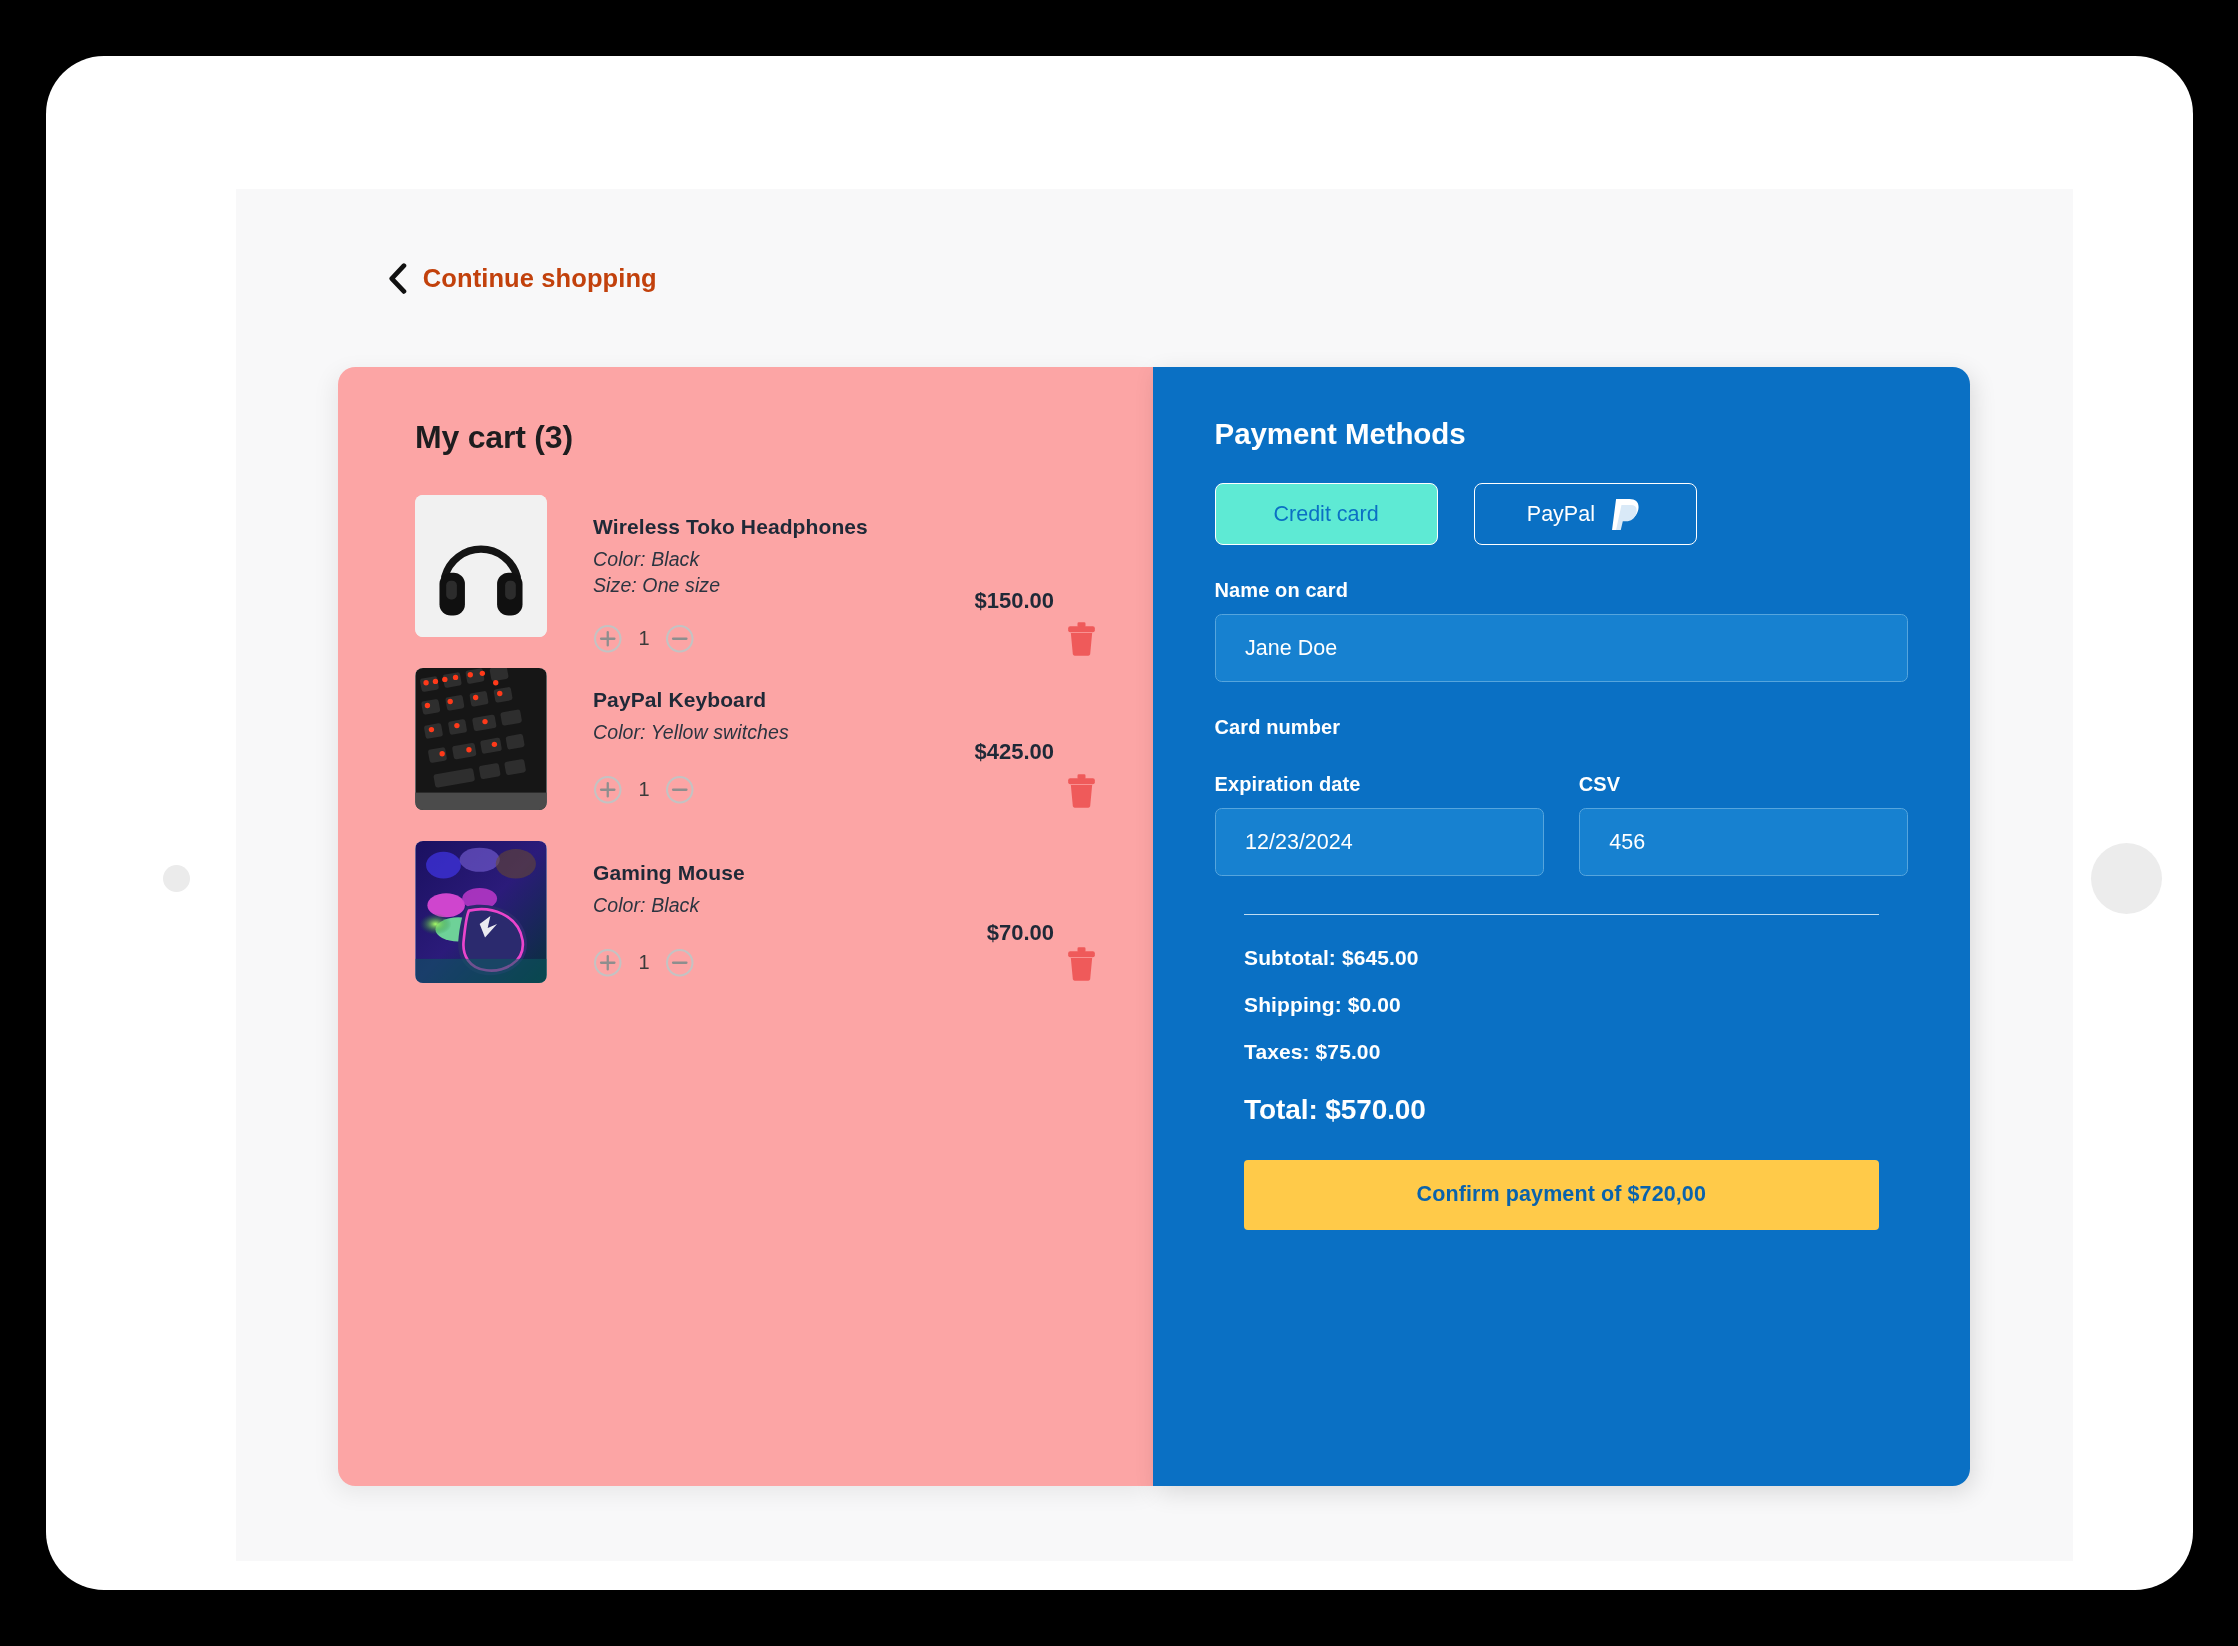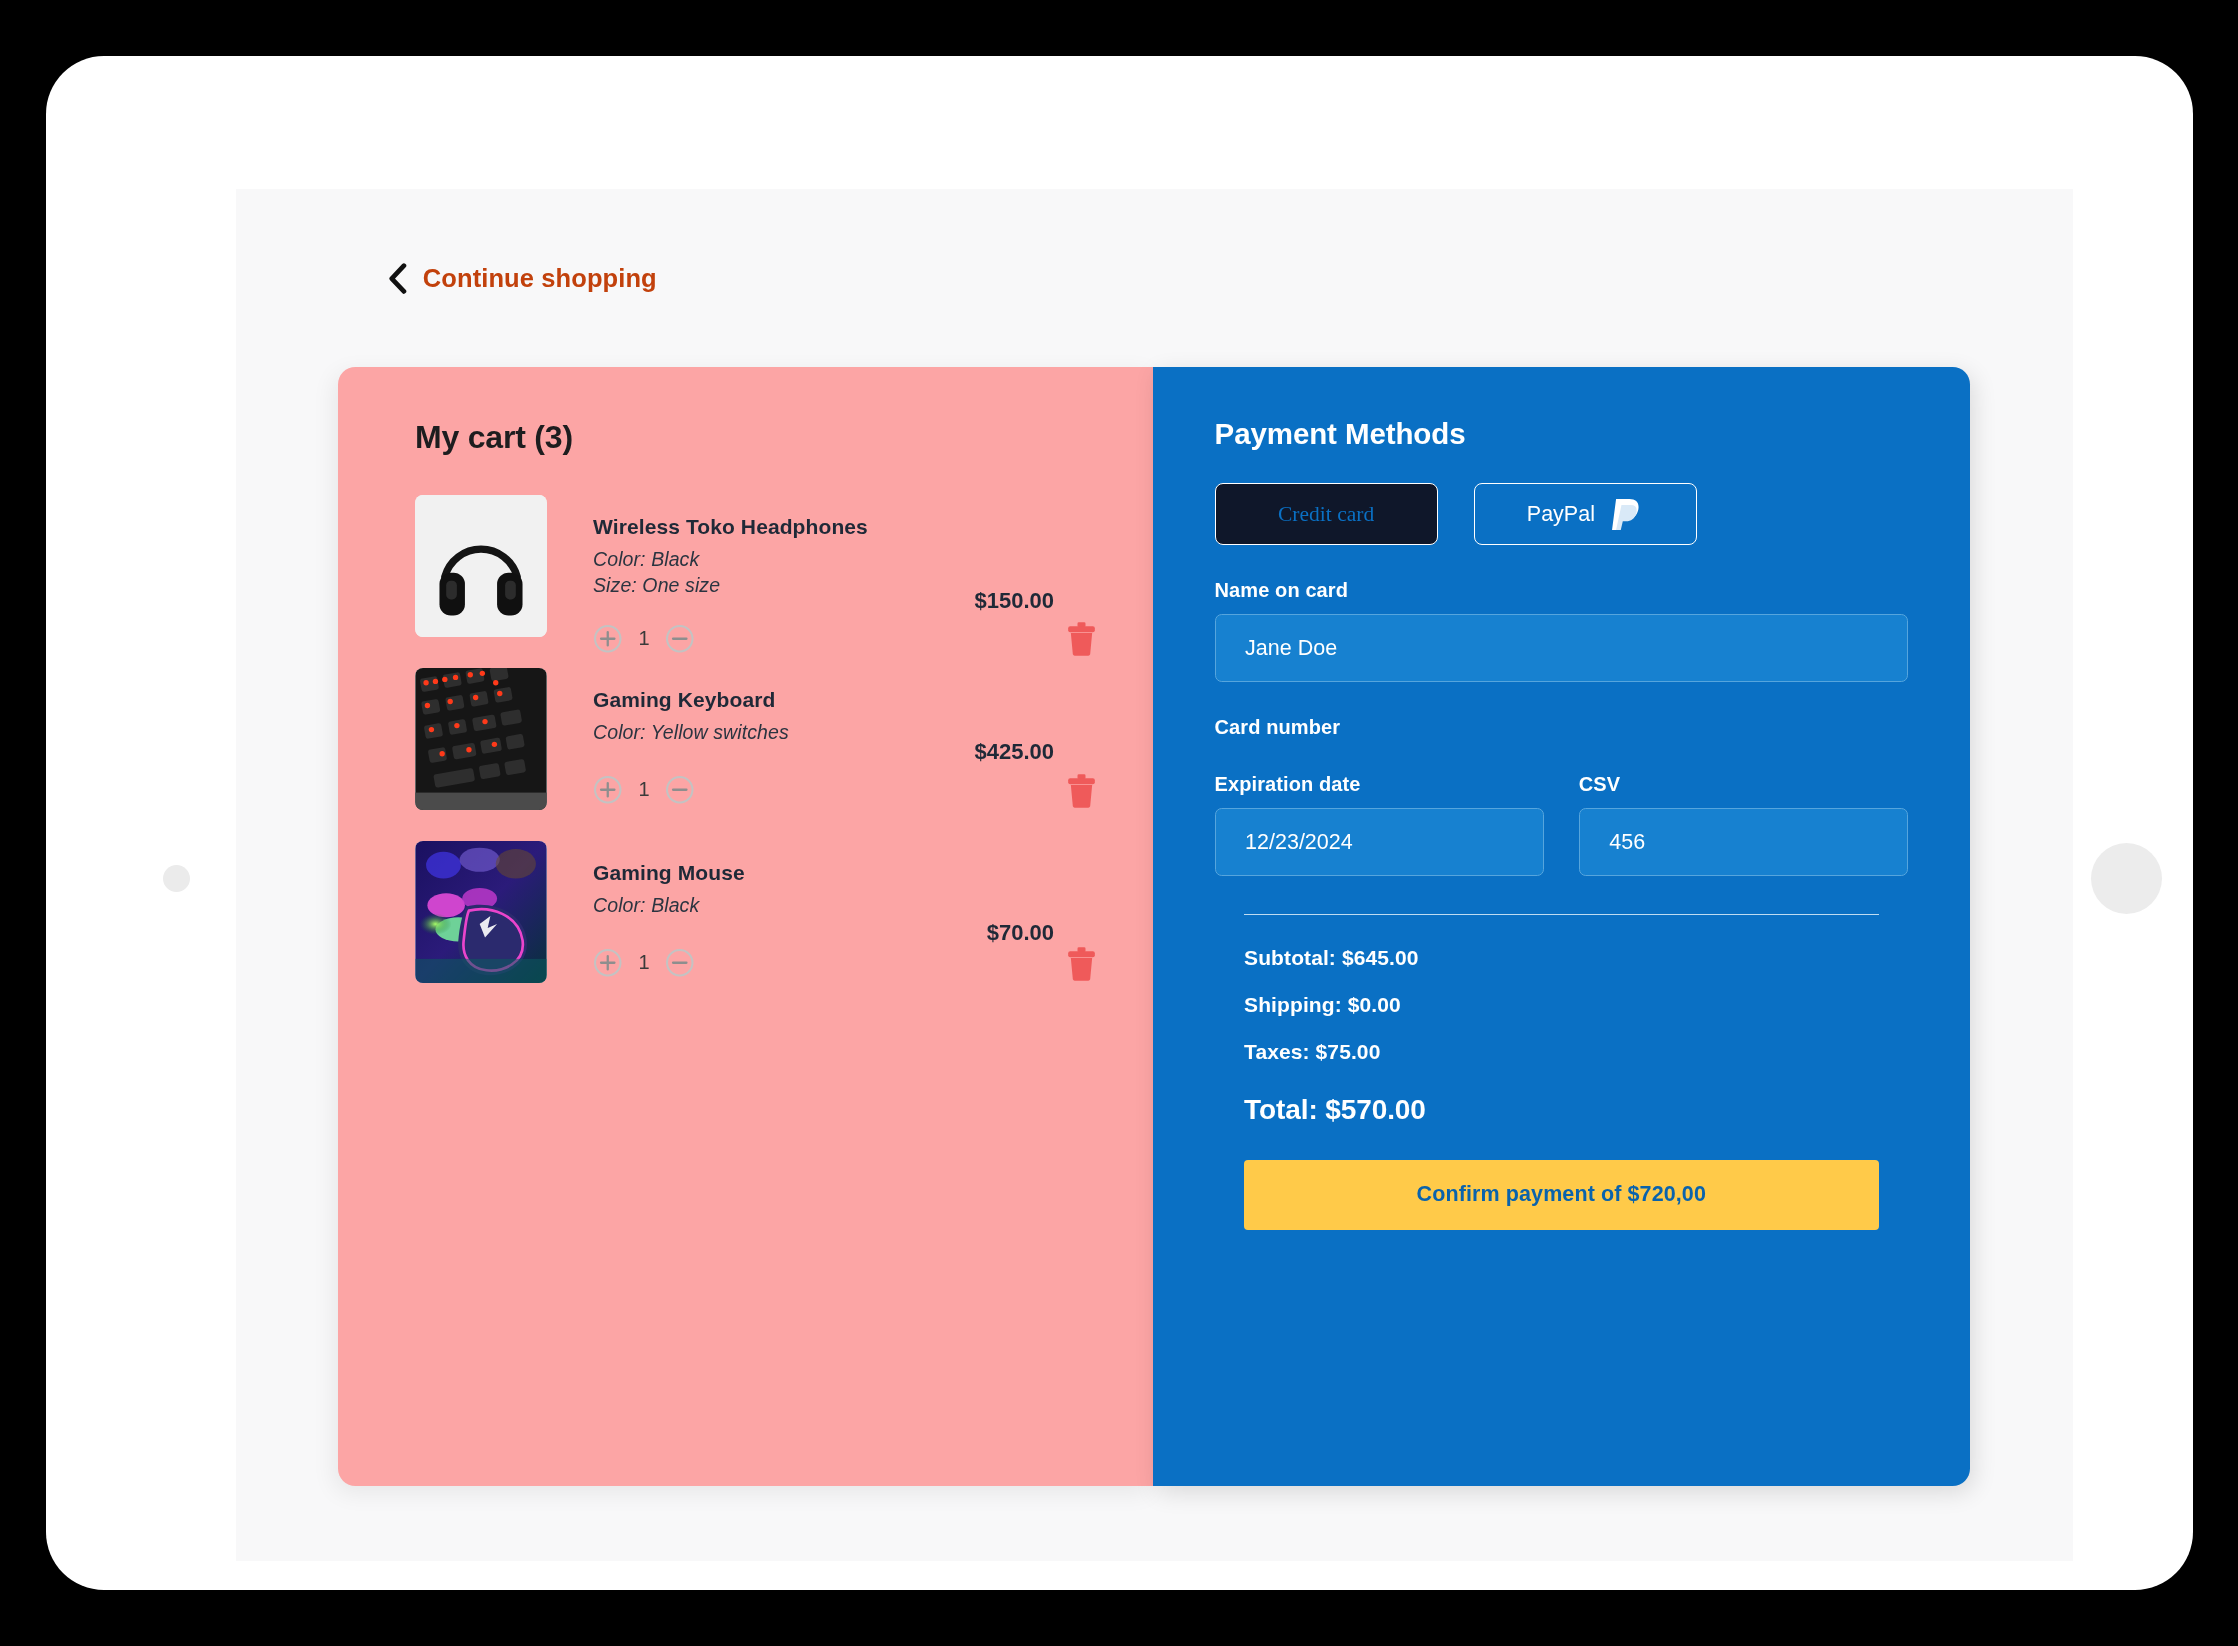--- a/index.html
+++ b/index.html
@@ -194,24 +194,23 @@
     border-radius: 8px;
     display: flex;
     align-items: center;
     justify-content: center;
     gap: 13.4px;
     font-size: 21.5px;
     cursor: pointer;
   }
   .method-btn.active {
     width: 223px;
-    background: #0f172a;
+    background: #5eead4;
     color: #0a70c4;
     border: 1.3px solid #ffffff;
-    font-family: Liberation Serif, serif;
   }
   .method-btn.inactive {
     width: 223px;
     background: transparent;
     color: #ffffff;
     border: 1.3px solid #ffffff;
   }
   .pp-icon { width: 35px; height: 39px; display: block; }
 
   .field-label {
@@ -388,21 +387,21 @@
                     <circle cx="62" cy="86" r="4"></circle>
                       <circle cx="104" cy="80" r="4"></circle>
                       <circle cx="40" cy="128" r="4"></circle>
                     <circle cx="80" cy="122" r="4"></circle>
                       <circle cx="118" cy="114" r="4"></circle>
                   </g>
                   <rect x="0" y="186" width="196" height="26" fill="#4b4b4b"></rect>
                 </svg>
               </div>
               <div class="item-body">
-                <div class="item-name">Gaming Keyboard</div>
+                <div class="item-name">PayPal Keyboard</div>
                 <div class="item-attr">Color: Yellow switches</div>
                 <div class="qty-row r2">
                   <span class="step-btn">
                     <svg viewBox="0 0 44 44" width="29.5" height="29.5">
                         <circle cx="22" cy="22" r="19" fill="none" stroke="#c3c3c3" stroke-width="3"></circle>
                         <path d="M22 12 V32 M12 22 H32" stroke="#8e8e8e" stroke-width="3.4" stroke-linecap="round"></path>
                       </svg>
                   </span>
                   <span class="qty-val">1</span>
                   <span class="step-btn">

